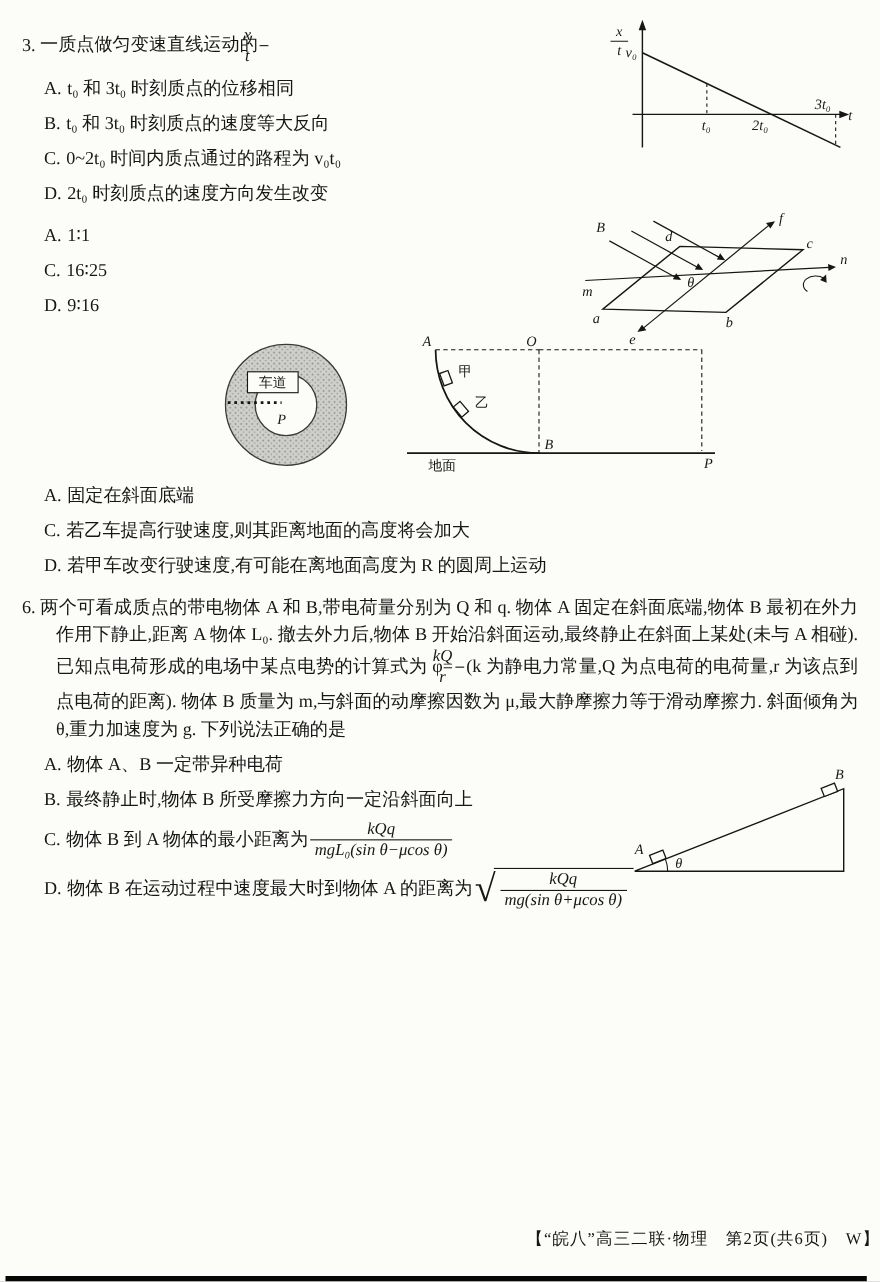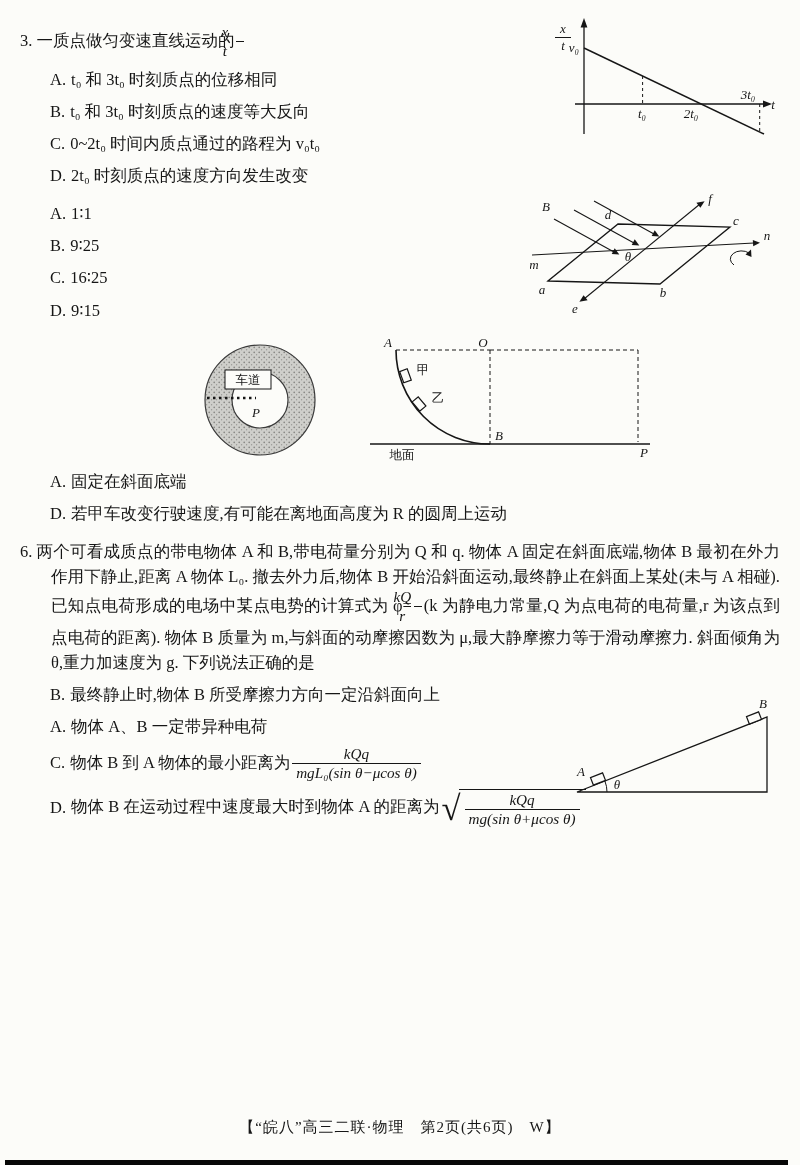--- a/index.html
+++ b/index.html
@@ -7,21 +7,21 @@
   .page{
     width:800px;height:1165px;margin:0 auto;background:#fcfcf9;color:#161616;
     position:relative;overflow:hidden;
     font-family:"Liberation Serif","DejaVu Serif",serif;
     font-size:16.5px;line-height:1.52;
     padding:24px 20px 0 20px;box-sizing:border-box;
   }
   section.question{margin-bottom:13px;position:relative;}
   .stem{margin:0;padding-left:31px;text-indent:-31px;text-align:justify;}
   .qnum{margin-right:4px;}
-  .options{margin-left:30px;}
+  .options{margin-left:20px;}
   .option{margin:7px 0 0;text-align:left;}
   .opt-label{margin-right:5px;}
 
   .frac{display:inline-flex;flex-direction:column;vertical-align:middle;text-align:center;
         font-style:italic;line-height:1.12;font-size:0.92em;margin:0 2px;position:relative;top:-1px;}
   .frac .num{border-bottom:1px solid #161616;padding:0 4px 1px;}
   .frac .den{padding:0 4px;}
 
   .sqrt{display:inline-flex;align-items:center;vertical-align:middle;margin-left:2px;}
   .sqrt .rad{font-size:2.1em;font-style:normal;line-height:0.85;margin-right:-2px;}
@@ -31,21 +31,21 @@
   .options-wrap{position:relative;}
   .fig-q4{position:absolute;right:0;top:-10px;}
   .q5-figs{display:flex;align-items:center;gap:26px;margin:6px 0 6px 178px;}
   .fig-q6{position:absolute;right:4px;top:158px;}
 
   svg text{font-family:"Liberation Serif","DejaVu Serif",serif;fill:#161616;}
   svg .lbl{font-size:13px;font-style:italic;}
   svg .lbl-cn{font-size:12.5px;font-style:normal;}
   svg line,svg path,svg polygon,svg circle,svg rect{vector-effect:none;}
 
-  .footer{position:absolute;left:0;right:0;bottom:26px;text-align:center;font-size:15px;letter-spacing:1px;}
+  .footer{position:absolute;left:0;right:0;bottom:26px;text-align:right;font-size:15px;letter-spacing:1px;}
   .scan-edge{position:absolute;left:5px;right:12px;bottom:0;height:5px;background:#070707;}
 </style>
 </head>
 <body>
 
 <div class="page">
 
   <section class="question">
     <svg class="fig fig-q3" width="238" height="132" viewBox="0 0 238 132">
       <g>
@@ -81,23 +81,22 @@
       <p class="option"><span class="opt-label">B.</span><span>t₀ 和 3t₀ 时刻质点的速度等大反向</span></p>
       <p class="option"><span class="opt-label">C.</span><span>0~2t₀ 时间内质点通过的路程为 v₀t₀</span></p>
       <p class="option"><span class="opt-label">D.</span><span>2t₀ 时刻质点的速度方向发生改变</span></p>
     </div>
   </section>
 
   <section class="question">
     <div class="options-wrap">
       <div class="options">
         <p class="option"><span class="opt-label">A.</span><span>1∶1</span></p>
-        <p class="option"><span class="opt-label">B.</span><span>9∶25</span></p>
         <p class="option"><span class="opt-label">C.</span><span>16∶25</span></p>
-        <p class="option"><span class="opt-label">D.</span><span>9∶15</span></p>
+        <p class="option"><span class="opt-label">D.</span><span>9∶16</span></p>
       </div>
       <svg class="fig fig-q4" width="250" height="124" viewBox="0 0 250 124">
         <polygon points="18,90 130,93 200,36 88,33" fill="none" stroke="#161616" stroke-width="1.3"></polygon>
         <g>
           <line x1="2" y1="64" x2="224" y2="52" stroke="#161616" stroke-width="1.1"></line>
           <polygon points="230,51.7 223.2,55.3 222.8,48.9" fill="#161616"></polygon>
         </g>
         <g>
           <line x1="54" y1="108" x2="170" y2="13" stroke="#161616" stroke-width="1.1"></line>
           <polygon points="174.6,10.2 170.4,16.8 166.4,11.8" fill="#161616"></polygon>
@@ -165,34 +164,35 @@
         <text class="lbl" x="133" y="11" text-anchor="middle">O</text>
         <text class="lbl" x="149" y="104" text-anchor="middle">B</text>
         <text class="lbl" x="294" y="121" text-anchor="middle">P</text>
         <text class="lbl-cn" x="73" y="38" text-anchor="middle">甲</text>
         <text class="lbl-cn" x="88" y="66" text-anchor="middle">乙</text>
         <text class="lbl-cn" x="52" y="123" text-anchor="middle">地面</text>
       </svg>
     </div>
     <div class="options">
       <p class="option"><span class="opt-label">A.</span><span>固定在斜面底端</span></p>
+      <p class="option"><span class="opt-label">C.</span><span>若乙车提高行驶速度,则其距离地面的高度将会加大</span></p>
       <p class="option"><span class="opt-label">D.</span><span>若甲车改变行驶速度,有可能在离地面高度为 R 的圆周上运动</span></p>
     </div>
   </section>
 
   <section class="question">
     <p class="stem">
       <span class="qnum">6.</span><span>两个可看成质点的带电物体 A 和 B,带电荷量分别为 Q 和 q. 物体 A 固定在斜面底端,物体 B 最初在外力作用下静止,距离 A 物体 L₀. 撤去外力后,物体 B 开始沿斜面运动,最终静止在斜面上某处(未与 A 相碰). 已知点电荷形成的电场中某点电势的计算式为 φ=</span><span class="frac">
           <span class="num">kQ</span>
           <span class="den">r</span>
         </span><span>(k 为静电力常量,Q 为点电荷的电荷量,r 为该点到点电荷的距离). 物体 B 质量为 m,与斜面的动摩擦因数为 μ,最大静摩擦力等于滑动摩擦力. 斜面倾角为 θ,重力加速度为 g. 下列说法正确的是</span>
     </p>
     <div class="options">
+      <p class="option"><span class="opt-label">A.</span><span>物体 A、B 一定带异种电荷</span></p>
       <p class="option"><span class="opt-label">B.</span><span>最终静止时,物体 B 所受摩擦力方向一定沿斜面向上</span></p>
-      <p class="option"><span class="opt-label">A.</span><span>物体 A、B 一定带异种电荷</span></p>
       <p class="option"><span class="opt-label">C.</span><span>物体 B 到 A 物体的最小距离为</span><span class="frac">
             <span class="num">kQq</span>
             <span class="den">mgL₀(sin θ−μcos θ)</span>
           </span></p>
       <p class="option"><span class="opt-label">D.</span><span>物体 B 在运动过程中速度最大时到物体 A 的距离为</span><span class="sqrt">
             <span class="rad">√</span>
             <span class="sqrt-body"><span class="frac">
                 <span class="num">kQq</span>
                 <span class="den">mg(sin θ+μcos θ)</span>
               </span></span>

